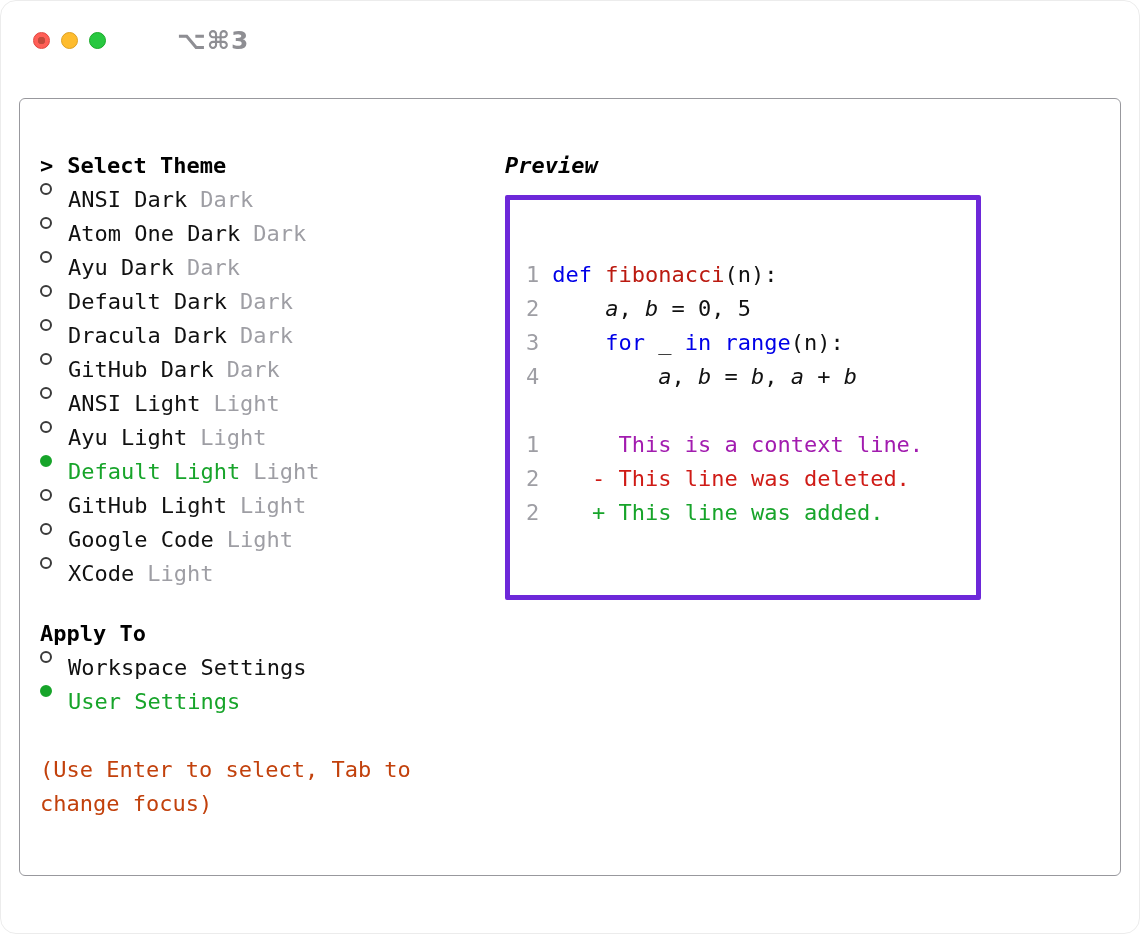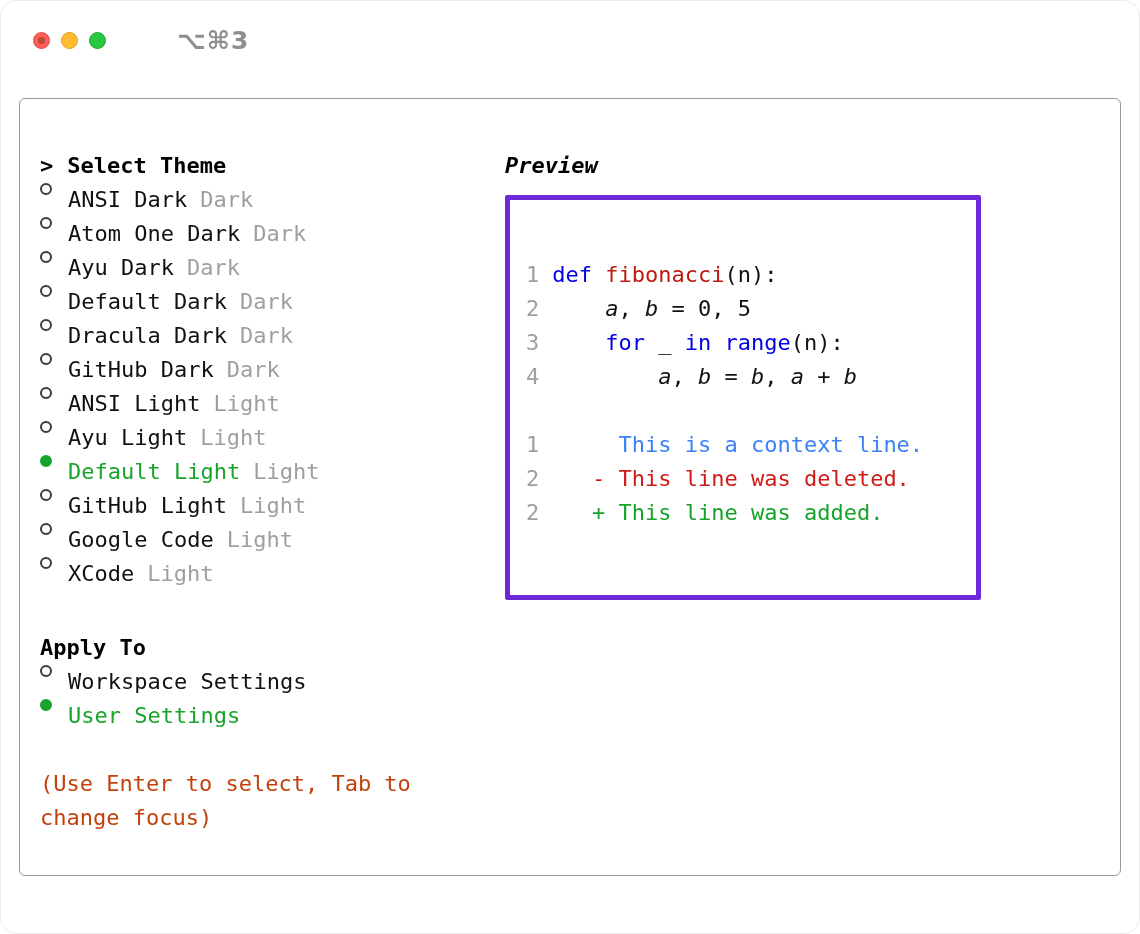--- a/index.html
+++ b/index.html
@@ -27,33 +27,33 @@
   .theme-title .prompt{display:inline-block;margin-right:14px;}
   ul{list-style:none;margin:0;padding:0;}
   .row{display:flex;align-items:flex-start;white-space:pre;}
   .radio{width:12px;height:12px;border-radius:50%;border:2px solid #3a3a3a;box-sizing:border-box;
          margin-right:16px;flex:0 0 12px;background:transparent;}
   .radio.on{background:#17a42a;border-color:#17a42a;}
   .name{color:#111;}
   .variant{color:#9e9ea4;margin-left:13px;}
   .row.selected .name{color:#17a42a;}
 
-  .apply-title{margin-top:40px;}
+  .apply-title{margin-top:26px;}
   .help{margin-top:34px;color:#c2410c;width:420px;}
 
   
   .preview-title{font-weight:bold;font-style:italic;}
   .preview-box{margin-top:12px;width:476px;height:405px;box-sizing:border-box;border:5px solid #6d28d9;
                border-radius:2px;padding:58px 10px 0 16px;overflow:hidden;}
   .code-line{white-space:pre;min-height:34px;}
   .lnum{color:#9e9ea4;margin-right:13px;}
   .kw{color:#0000e8;}
   .fn{color:#bb1a10;}
   .it{font-style:italic;}
-  .ctx{color:#3b82f6;}
+  .ctx{color:#a21caf;}
   .del{color:#cf1b16;}
   .add{color:#17a42a;}
 </style>
 </head>
 <body>
 
 <div class="window">
 
   <div class="titlebar">
     <div class="lights">

